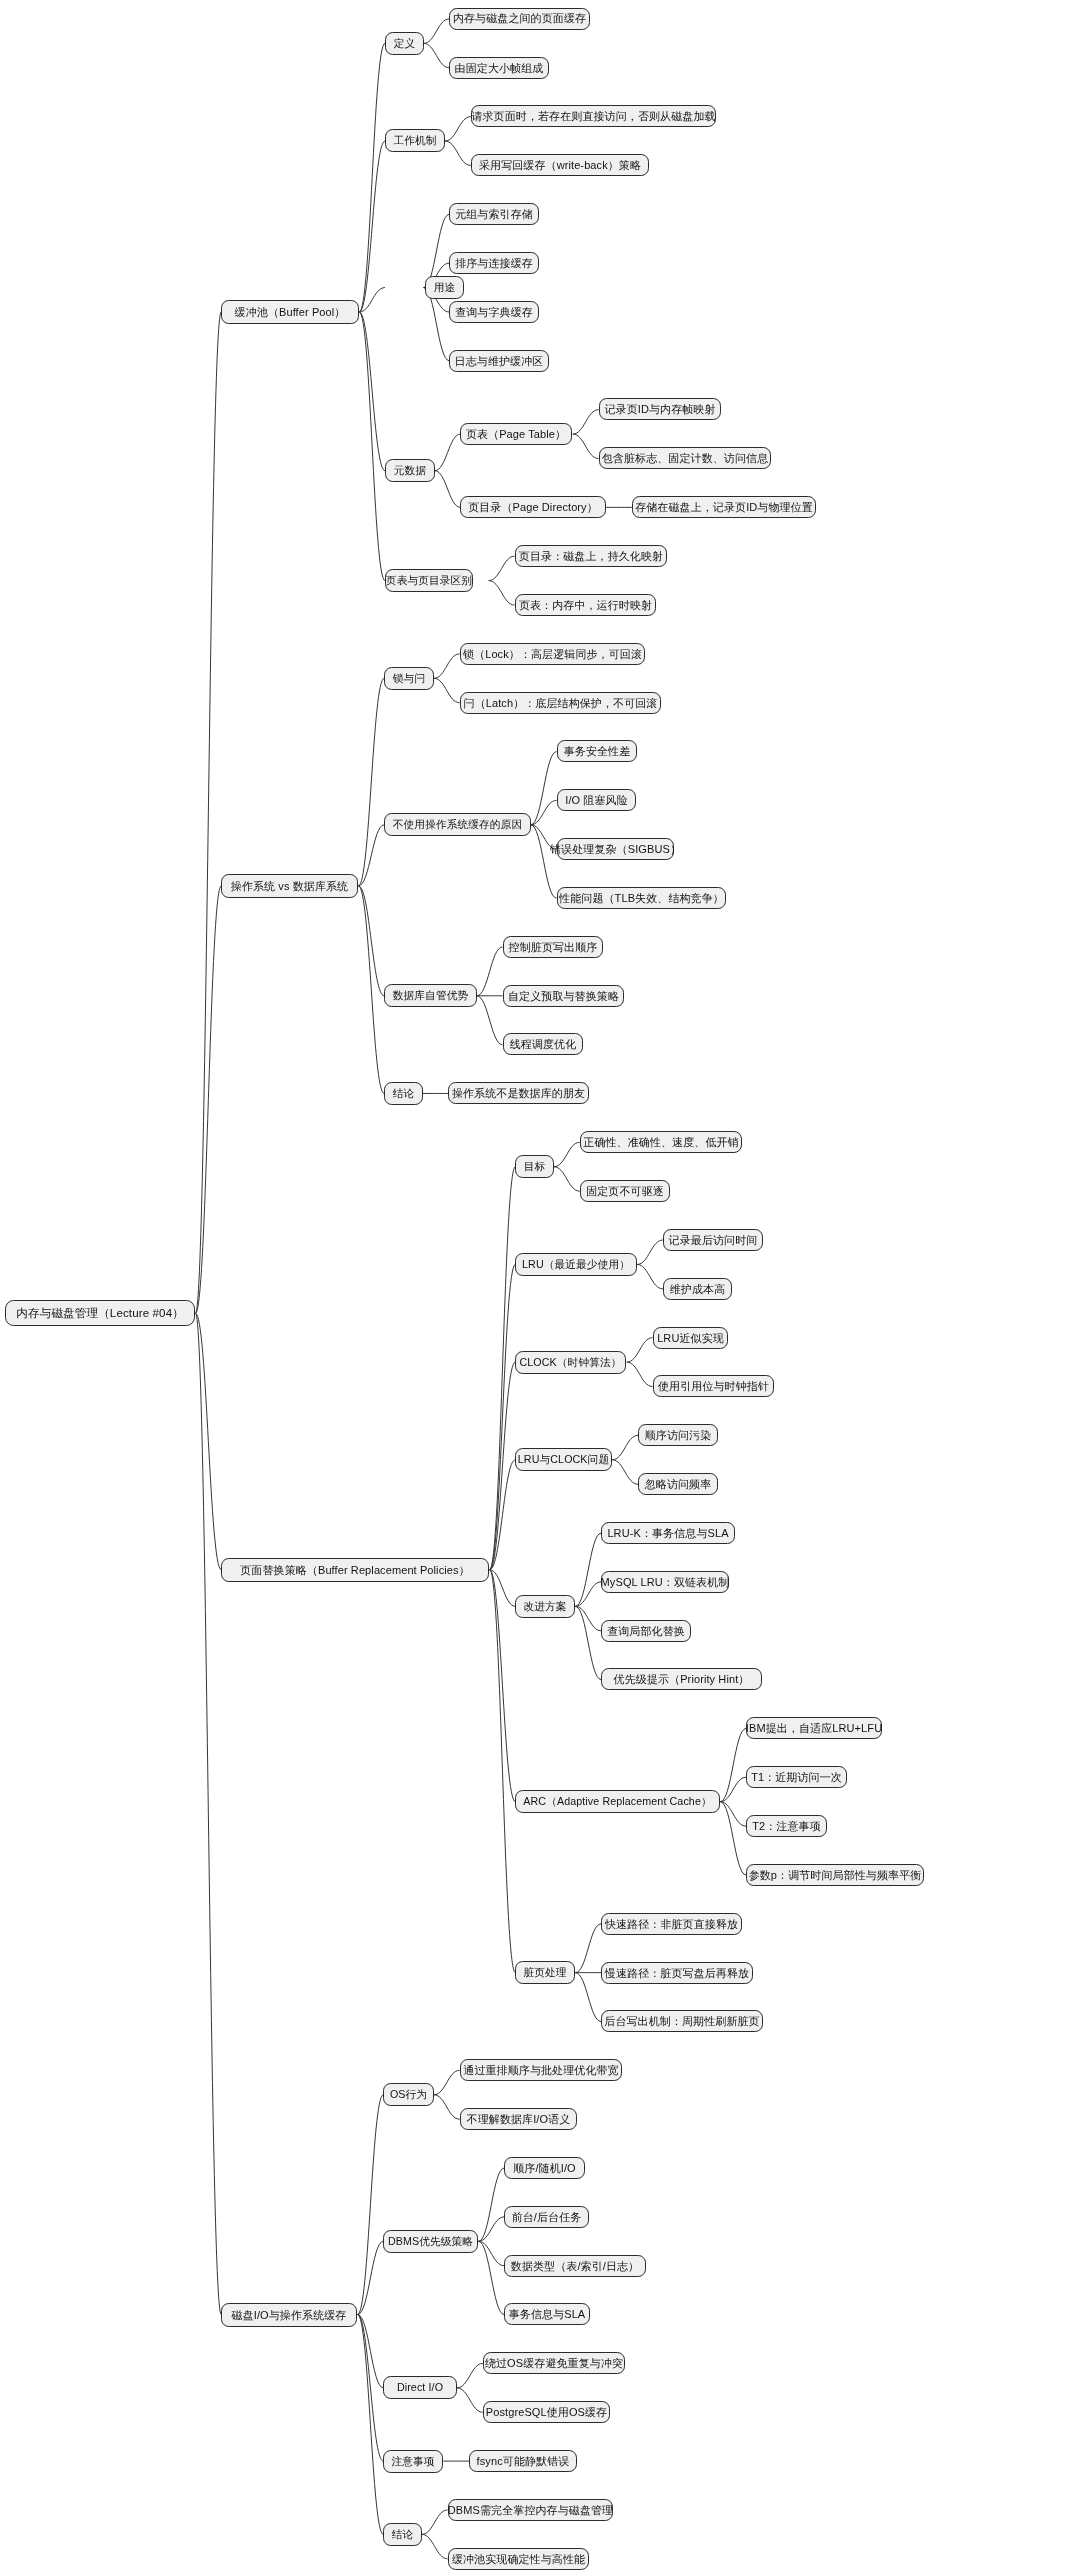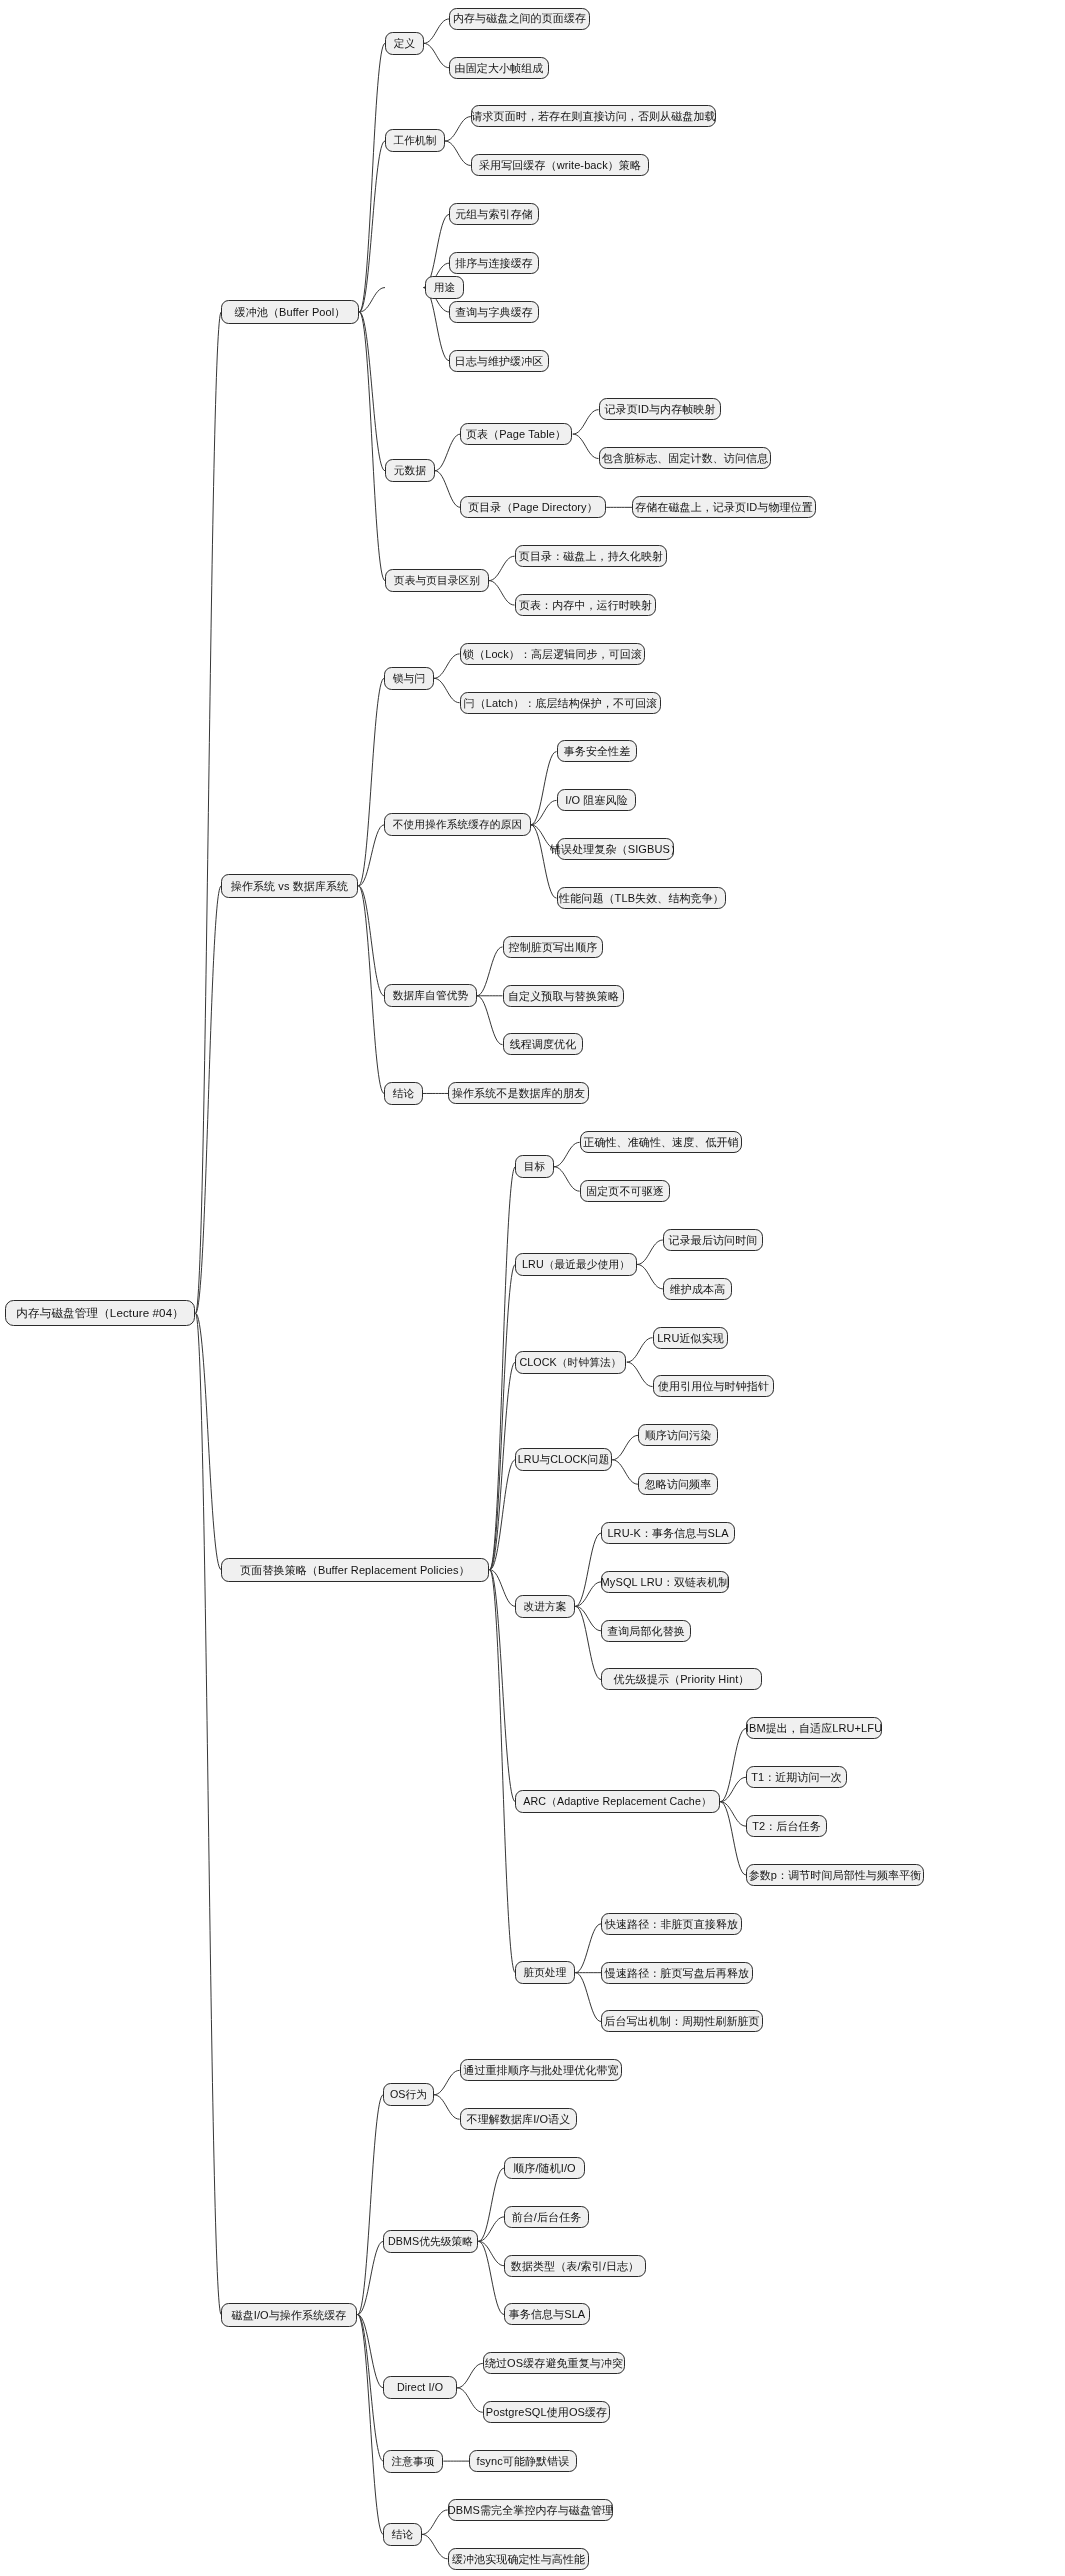--- a/index.html
+++ b/index.html
@@ -191,21 +191,21 @@
       </div>
       <div class="node depth-3" style="left: 599px; top: 447px; width: 172px; height: 22px;">
         <span>包含脏标志、固定计数、访问信息</span>
       </div>
       <div class="node depth-3" style="left: 460px; top: 496px; width: 146px; height: 22px;">
         <span>页目录（Page Directory）</span>
       </div>
       <div class="node depth-3" style="left: 632px; top: 496px; width: 184px; height: 22px;">
         <span>存储在磁盘上，记录页ID与物理位置</span>
       </div>
-      <div class="node depth-2" style="left: 385px; top: 569px; width: 104px; height: 23px;">
+      <div class="node depth-2" style="left: 385px; top: 569px; width: 88px; height: 23px;">
         <span>页表与页目录区别</span>
       </div>
       <div class="node depth-3" style="left: 515px; top: 545px; width: 152px; height: 22px;">
         <span>页目录：磁盘上，持久化映射</span>
       </div>
       <div class="node depth-3" style="left: 515px; top: 594px; width: 141px; height: 22px;">
         <span>页表：内存中，运行时映射</span>
       </div>
       <div class="node depth-1" style="left: 221px; top: 874px; width: 137px; height: 24px;">
         <span>操作系统 vs 数据库系统</span>
@@ -309,21 +309,21 @@
       <div class="node depth-2" style="left: 515px; top: 1790px; width: 205px; height: 23px;">
         <span>ARC（Adaptive Replacement Cache）</span>
       </div>
       <div class="node depth-3" style="left: 746px; top: 1717px; width: 136px; height: 22px;">
         <span>IBM提出，自适应LRU+LFU</span>
       </div>
       <div class="node depth-3" style="left: 746px; top: 1766px; width: 101px; height: 22px;">
         <span>T1：近期访问一次</span>
       </div>
       <div class="node depth-3" style="left: 746px; top: 1815px; width: 81px; height: 22px;">
-        <span>T2：后台任务</span>
+        <span>T2：注意事项</span>
       </div>
       <div class="node depth-3" style="left: 746px; top: 1864px; width: 178px; height: 22px;">
         <span>参数p：调节时间局部性与频率平衡</span>
       </div>
       <div class="node depth-2" style="left: 515px; top: 1961px; width: 60px; height: 23px;">
         <span>脏页处理</span>
       </div>
       <div class="node depth-3" style="left: 601px; top: 1913px; width: 141px; height: 22px;">
         <span>快速路径：非脏页直接释放</span>
       </div>

